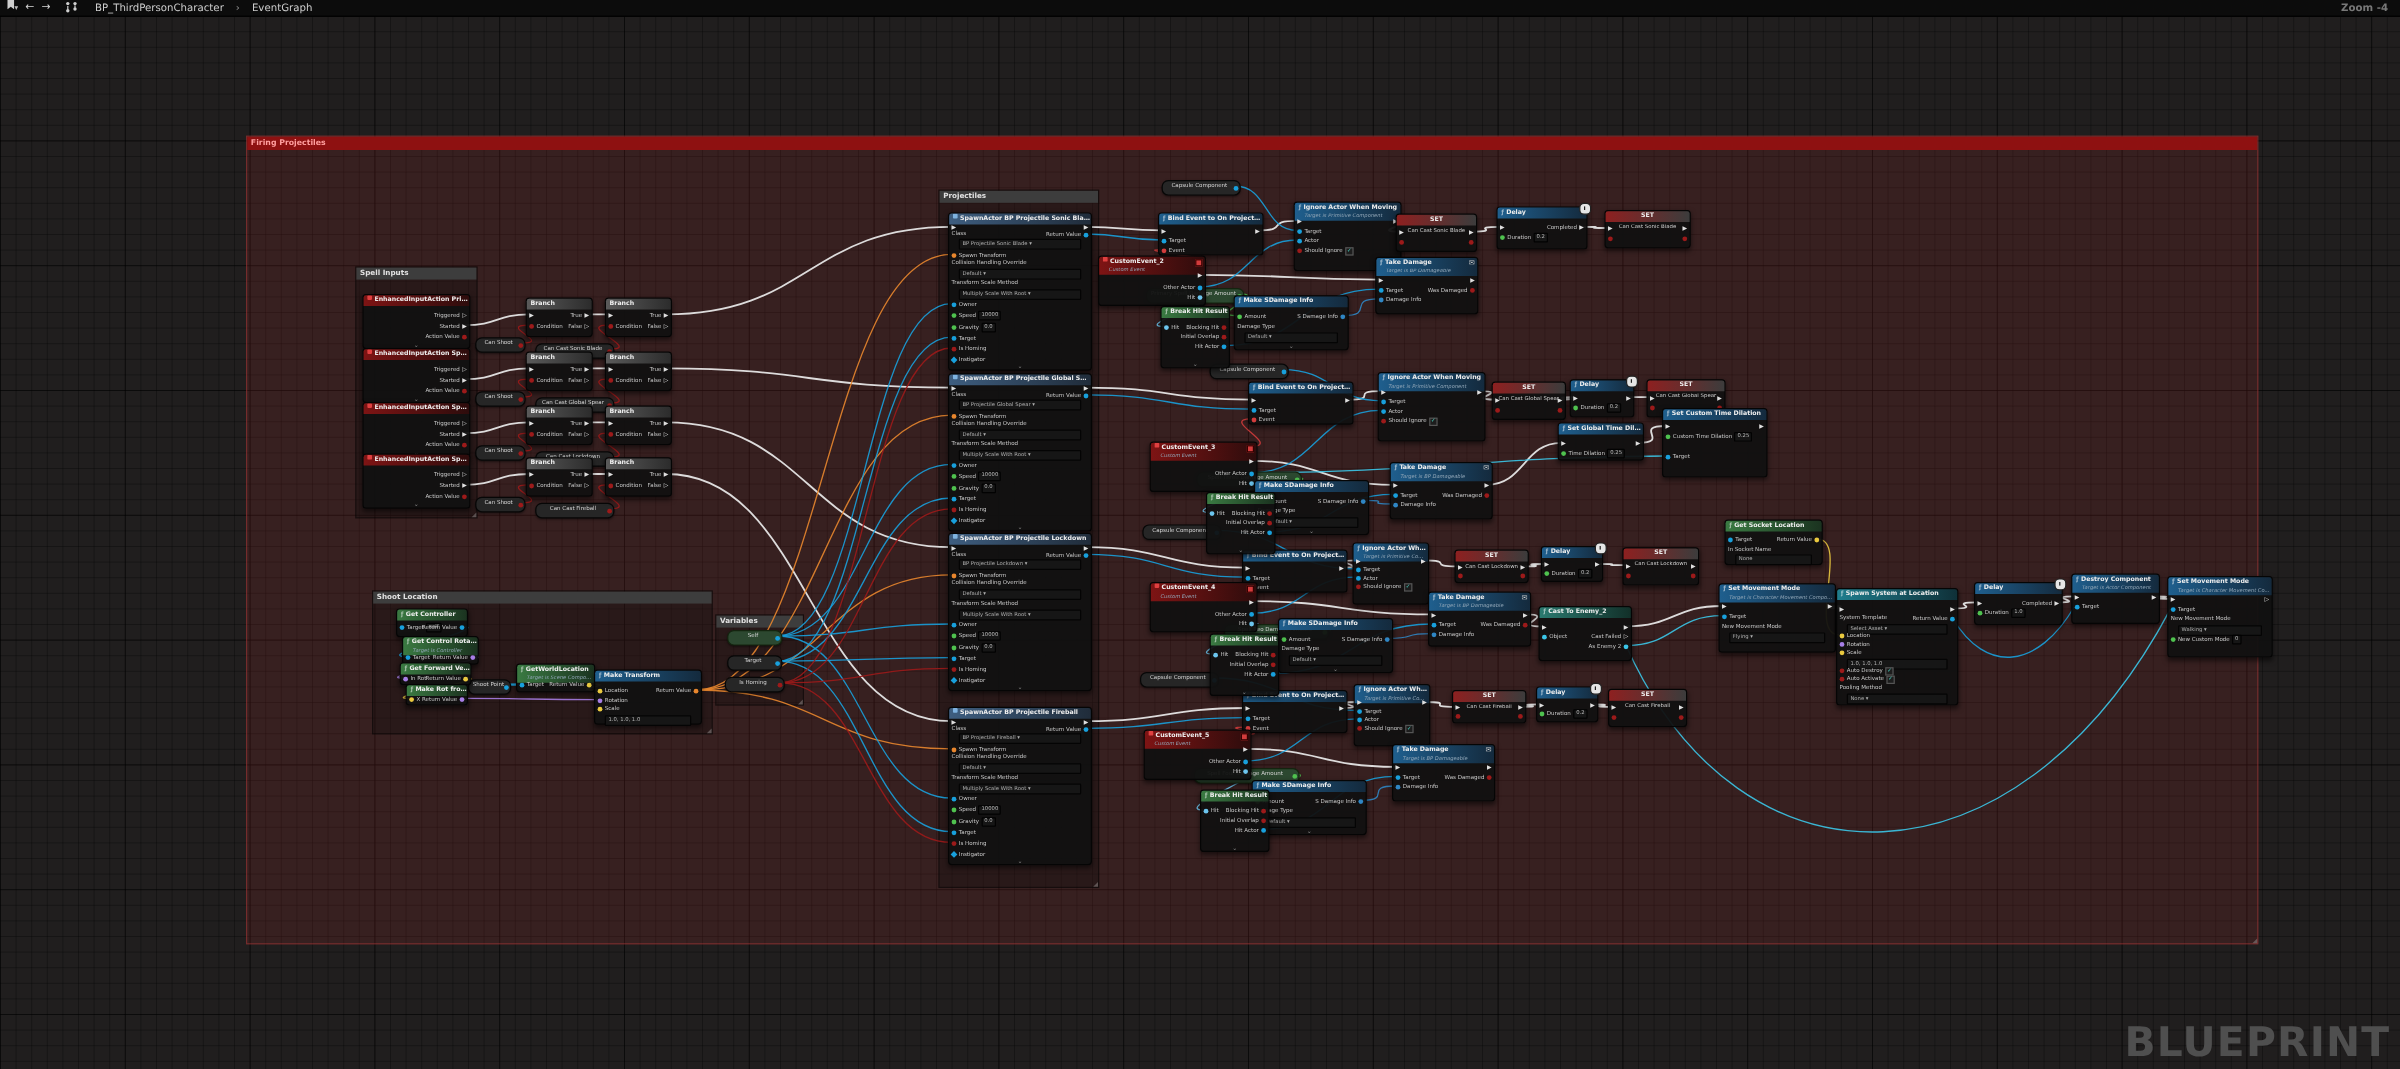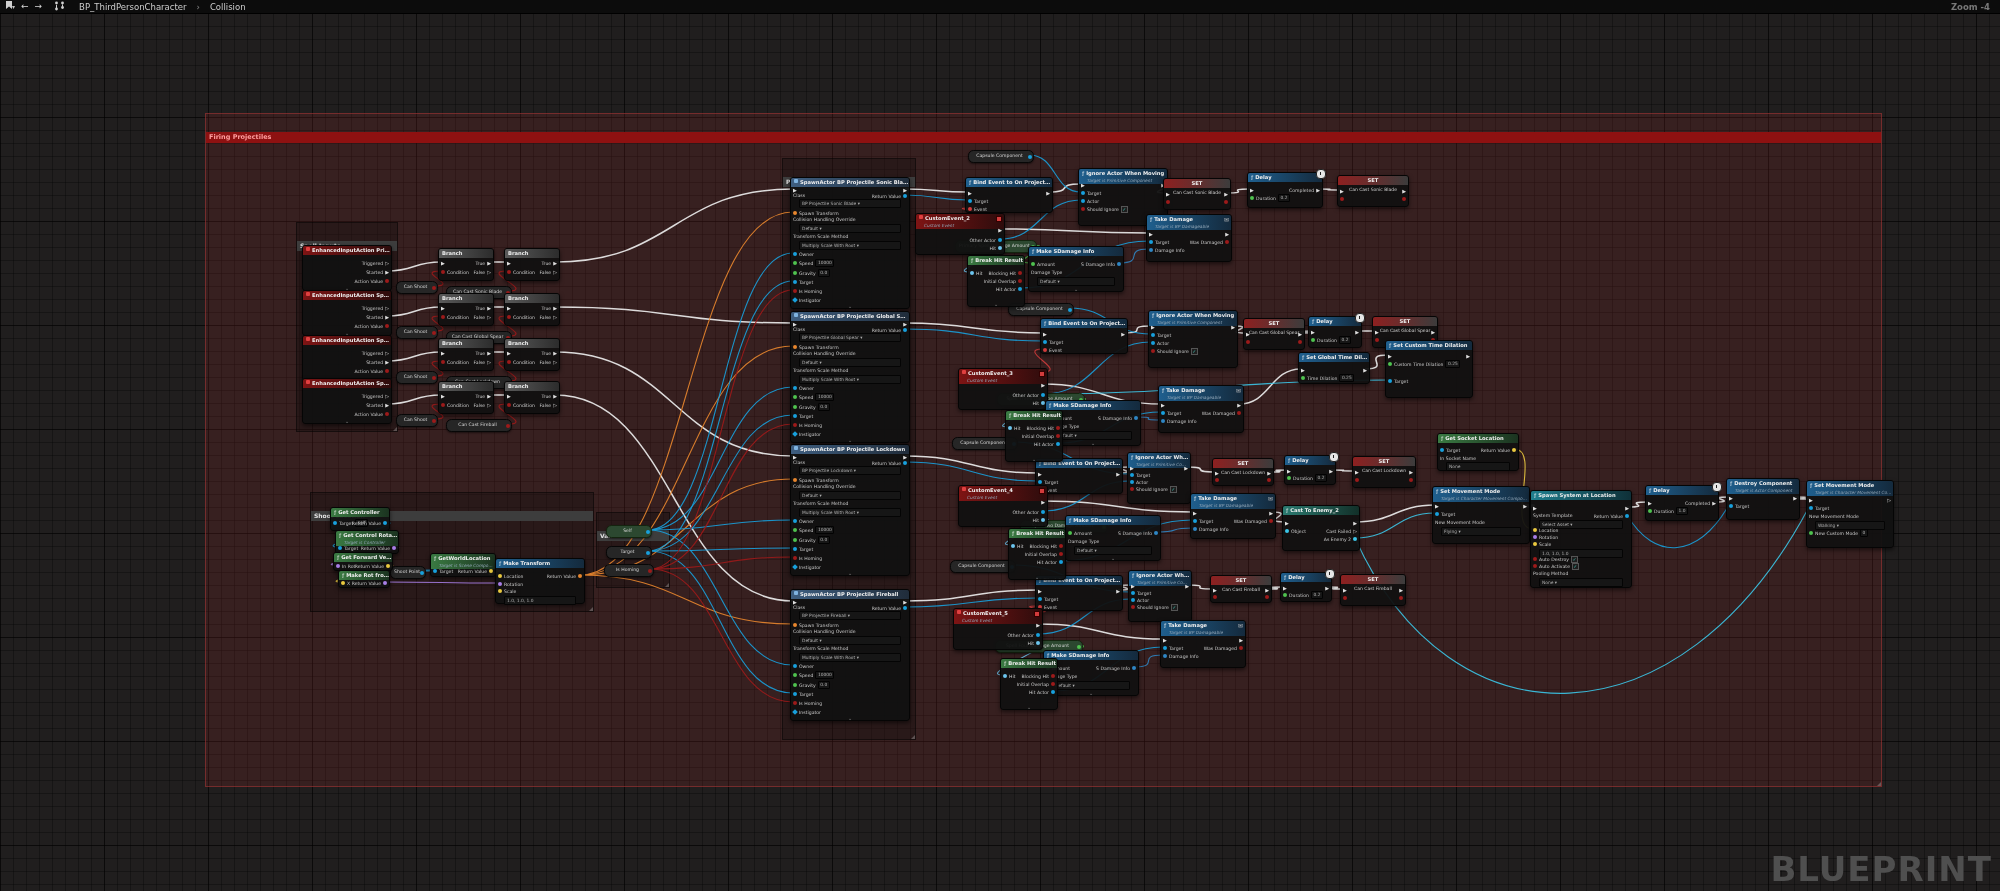--- a/index.html
+++ b/index.html
@@ -22,21 +22,21 @@
       linear-gradient(90deg,rgba(0,0,0,.30) 1px,transparent 1px),
       linear-gradient(rgba(0,0,0,.5) 1px,transparent 1px),
       linear-gradient(90deg,rgba(0,0,0,.5) 1px,transparent 1px);
     background-size:13px 13px,13px 13px,104px 104px,104px 104px;
     background-position:0 13px,0 13px,0 13px,0 13px;}
   #wires{position:absolute;inset:0;z-index:3;pointer-events:none;}
   
   .comment{position:absolute;z-index:1;background:rgba(12,12,12,.32);border:1px solid rgba(0,0,0,.45);}
   .comment::after{content:'';position:absolute;right:0;bottom:0;width:0;height:0;
     border-left:4px solid transparent;border-bottom:4px solid rgba(220,220,220,.30);}
-  .chead{position:absolute;top:18px;left:0;right:0;height:10px;background:#3d3d3d;color:#e2e2e2;
+  .chead{position:absolute;top:0;left:0;right:0;height:10px;background:#3d3d3d;color:#e2e2e2;
     font-size:6px;font-weight:bold;line-height:10px;padding-left:3px;white-space:nowrap;overflow:hidden;}
   .comment.cred{background:rgba(150,38,38,.20);border-color:rgba(170,55,55,.55);}
   .cred .chead{background:#8e1111;color:#ff9e9e;height:11px;font-size:6.5px;line-height:11px;}
   
   .node{position:absolute;z-index:4;background:rgba(17,17,17,.95);border:1px solid #050505;
     border-radius:3px;box-shadow:0 2px 4px rgba(0,0,0,.55);}
   .nhead{position:relative;border-radius:2px 2px 0 0;padding-left:3px;overflow:hidden;}
   .ntitle{font-size:5.2px;font-weight:bold;color:#eee;line-height:9px;white-space:nowrap;
     overflow:hidden;text-overflow:ellipsis;display:block;}
   .nsub{font-size:4.3px;font-style:italic;color:#92a7b8;line-height:5.5px;padding-left:5px;
@@ -1782,17 +1782,17 @@
         <circle cx="2.5" cy="2" r="1.4" fill="#cfcfcf"></circle>
         <circle cx="8.5" cy="2" r="1.4" fill="#cfcfcf"></circle>
         <circle cx="2.5" cy="8" r="1.4" fill="#cfcfcf"></circle>
         <circle cx="8.5" cy="6.5" r="1.4" fill="#cfcfcf"></circle>
         <rect x="2" y="4" width="1" height="3" fill="#cfcfcf"></rect>
         <rect x="8" y="3.5" width="1" height="2" fill="#cfcfcf"></rect>
       </svg>
   </span>
   <span class="crumb">BP_ThirdPersonCharacter</span>
   <span class="crumbsep">›</span>
-  <span class="crumb" style="margin-left:0">Collision</span>
+  <span class="crumb" style="margin-left:0">EventGraph</span>
   <span id="zoomlbl">Zoom -4</span>
 </div>
 
 <div id="watermark">BLUEPRINT</div>
 
 </body></html>

